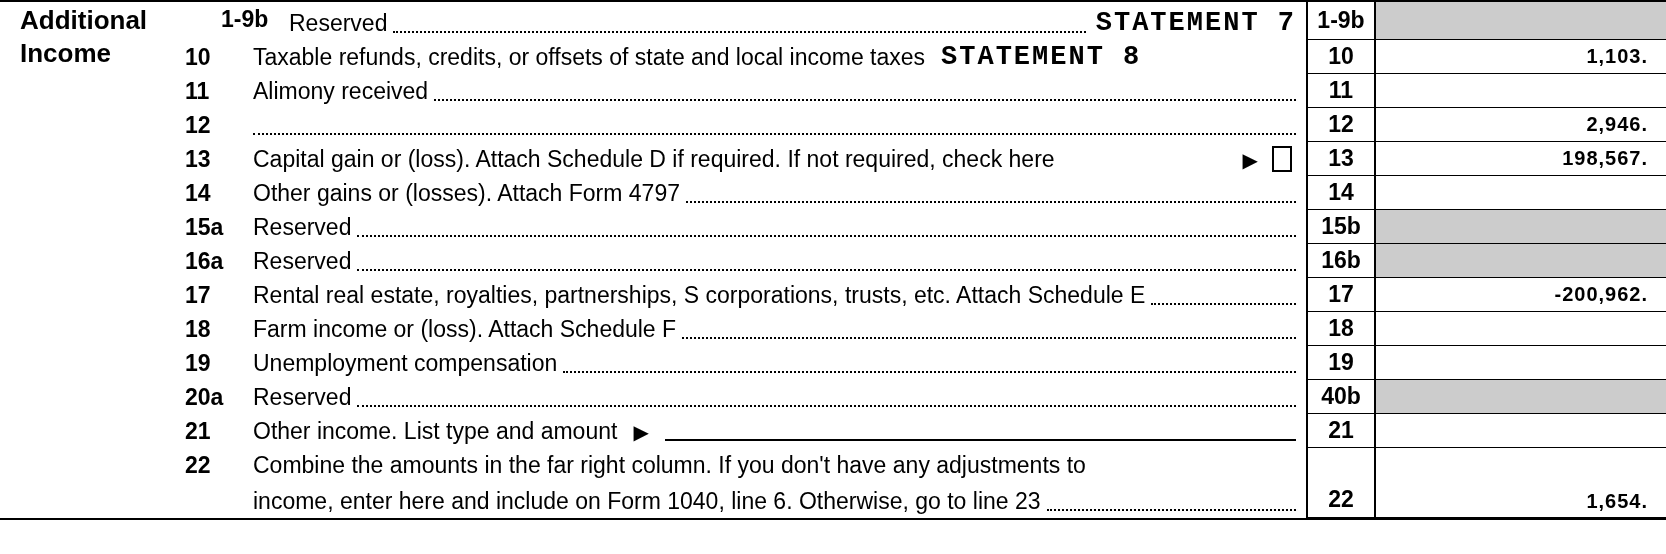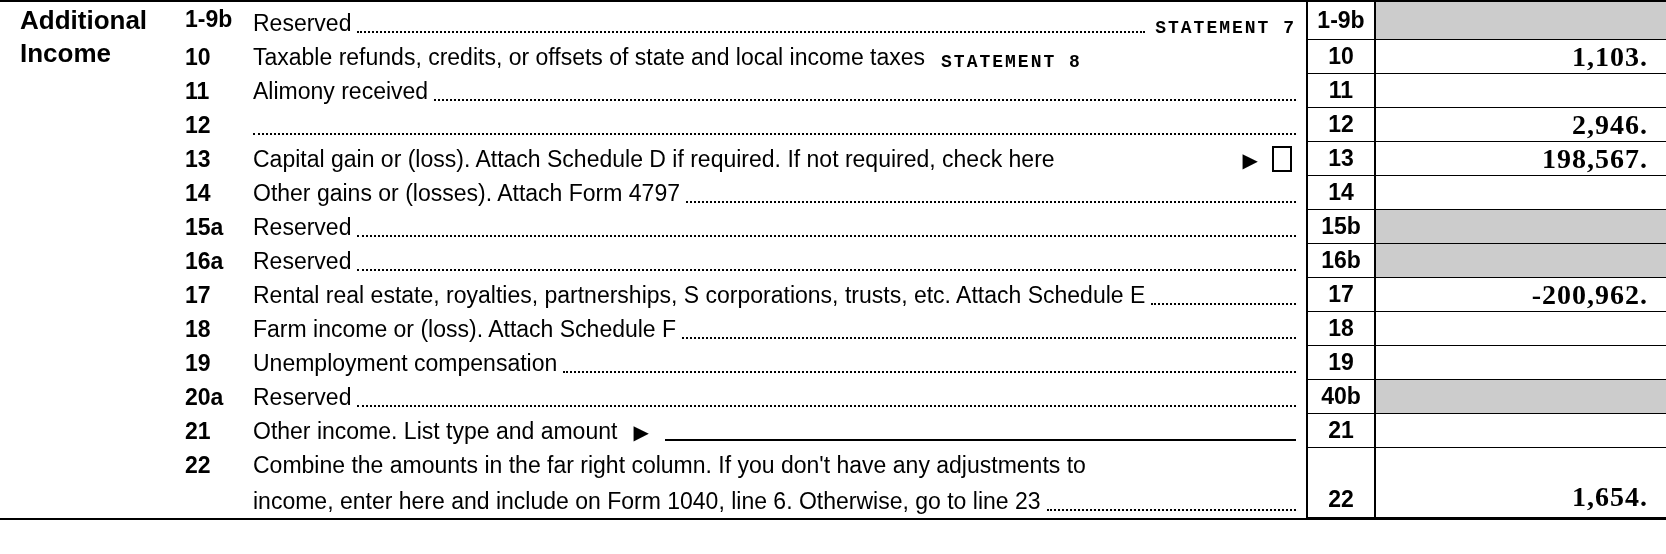--- a/index.html
+++ b/index.html
@@ -27,21 +27,21 @@
     line-height: 1.25;
   }
   .rows {
     margin-left: 185px;
   }
   .row {
     display: flex;
     align-items: stretch;
     height: 34px;
   }
-  .row.tall { height: 38px; }
+  .row.tall { height: 38px; margin-left: 36px; }
   .num-left {
     width: 68px;
     font-weight: bold;
     padding-top: 4px;
     flex: 0 0 68px;
     box-sizing: border-box;
   }
   .desc {
     flex: 1;
     display: flex;
@@ -58,21 +58,21 @@
   }
   .dots {
     flex: 1;
     border-bottom: 2px dotted #000;
     margin-bottom: 5px;
     min-width: 10px;
   }
   .stmt {
     font-family: "Courier New", monospace;
     font-weight: bold;
-    font-size: 18px;
+    font-size: 27px;
     letter-spacing: 2px;
     padding-left: 10px;
     white-space: nowrap;
     text-align: center;
   }
   .arrow {
     font-size: 20px;
     padding: 0 10px 2px 10px;
   }
   .checkbox {
@@ -103,23 +103,23 @@
   }
   .amtcol {
     width: 290px;
     flex: 0 0 290px;
     border-right: 0;
     border-bottom: 1.5px solid #000;
     display:flex;
     align-items:center;
     justify-content:flex-end;
     padding-right: 18px;
-    font-family:Liberation Serif, serif;
-    font-weight: bold;
-    font-size: 28px;
+    font-family:Liberation Sans, sans-serif;
+    font-weight: bold;
+    font-size: 20px;
     letter-spacing: 1px;
     box-sizing: border-box;
   }
   .shaded { background: #ccc; }
   .row:last-child .numcol,
   .row:last-child .amtcol { border-bottom: none; }
 
   
   .row22 {
     display:flex;

